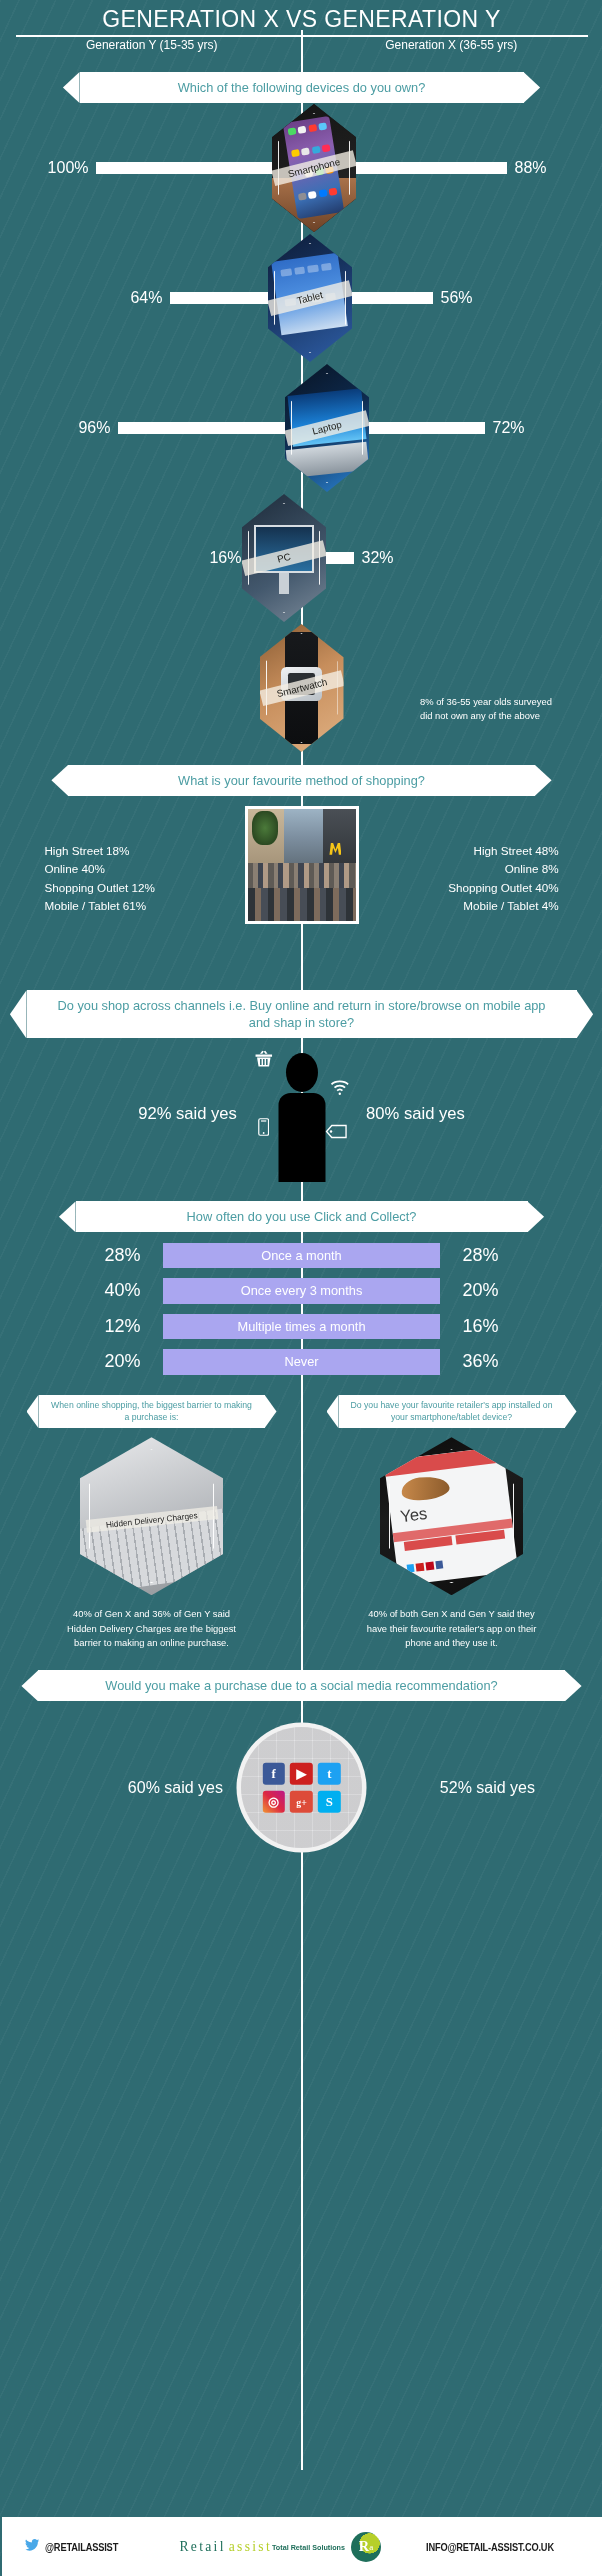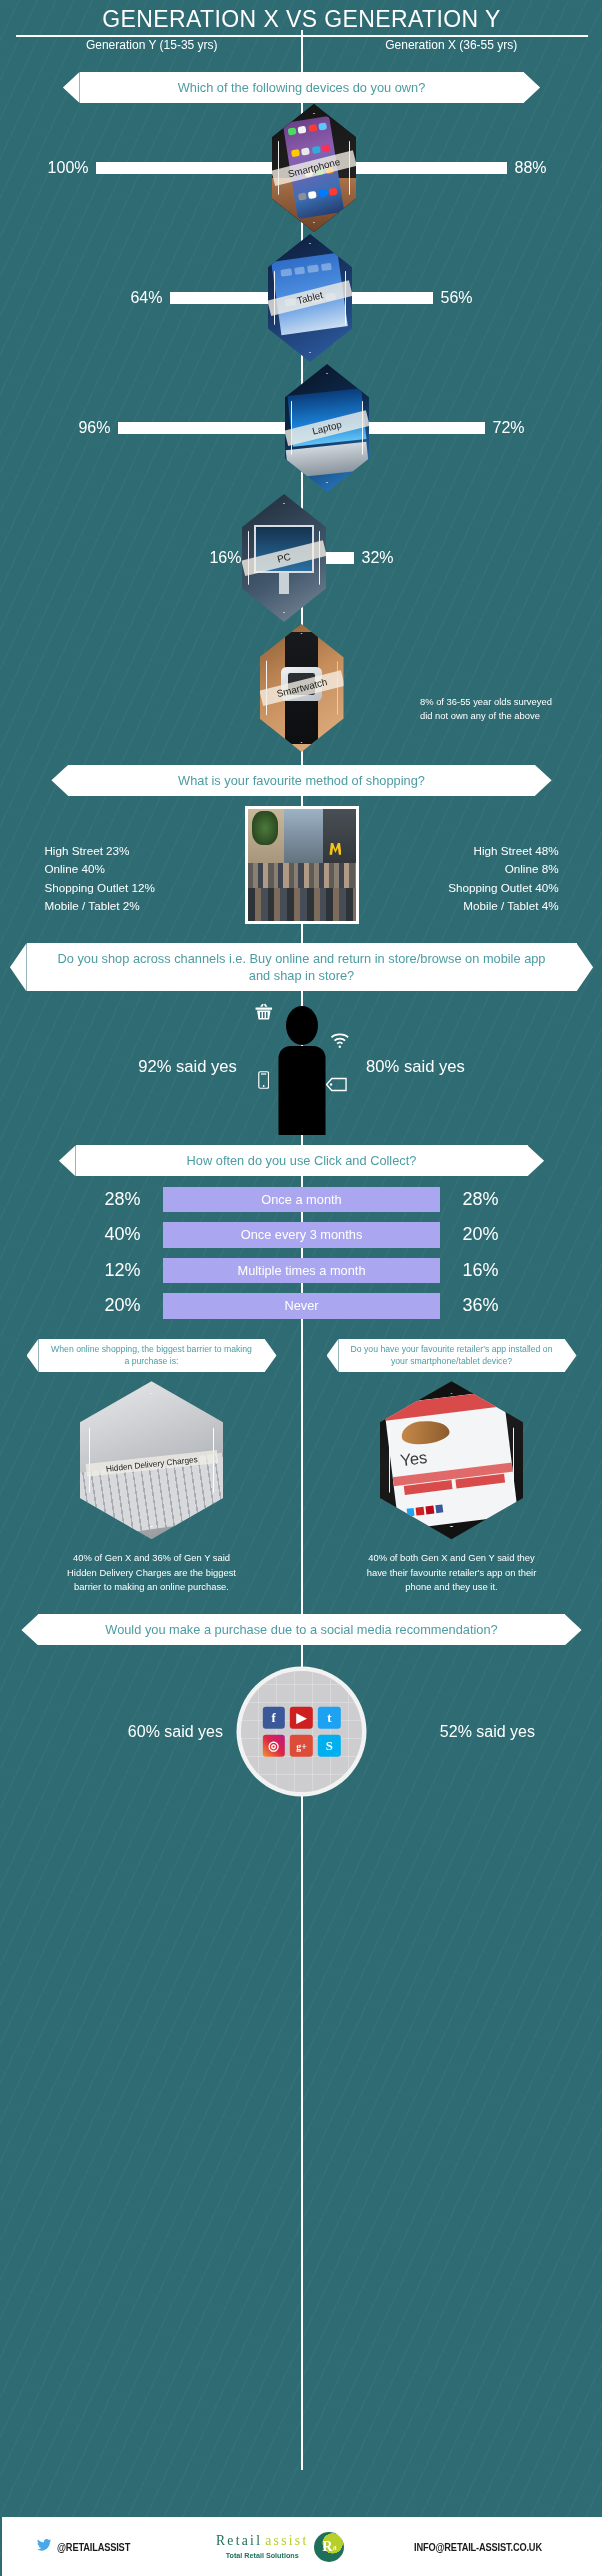--- a/index.html
+++ b/index.html
@@ -88,21 +88,21 @@
     top: 0; bottom: 0;
     width: 16.6px;
     background: #ffffff;
   }
   .ribbon::before { left: -16.6px; clip-path: polygon(100% 0, 0 50%, 100% 100%); }
   .ribbon::after  { right: -16.6px; clip-path: polygon(0 0, 100% 50%, 0 100%); }
   .ribbon.w1 { width: 444px; }
   .ribbon.w2 { width: 527px; }
   .ribbon.w3 { width: 467px; }
   .ribbon.w4 { width: 452px; }
-  .ribbon.w5 { width: 550px; }
+  .ribbon.w5 { width: 550px; margin-top: 47px; }
 
   
   .device-row {
     position: relative;
     z-index: 4;
     height: 130px;
     display: flex;
     align-items: center;
     justify-content: center;
   }
@@ -595,24 +595,24 @@
   <div class="pct right" style="width:71px">0%</div>
   <div class="note-above" style="left:420px; top:72px; width:140px;">8% of 36-55 year olds surveyed did not own any of the above</div>
 </div>
 
 <div class="ribbon-wrap" style="margin-top:12px">
   <div class="ribbon w3">What is your favourite method of shopping?</div>
 </div>
 
 <div class="shop-method">
   <div class="shop-col left">
-    <div>High Street 23%</div>
+    <div>High Street 18%</div>
     <div>Online 40%</div>
     <div>Shopping Outlet 12%</div>
-    <div>Mobile / Tablet 2%</div>
+    <div>Mobile / Tablet 61%</div>
   </div>
   <div class="street-photo">
     <div class="bldgL"></div>
       <div class="bldgR"></div>
       <div class="tree"></div>
     <div class="mcd"></div>
     <div class="crowd"></div>
       <div class="crowd2"></div>
   </div>
   <div class="shop-col right">
@@ -660,21 +660,21 @@
     <div class="icon-tag">
       <svg width="22.6" height="15" viewBox="0 0 30 20" fill="none" stroke="#fff" stroke-width="1.8" aria-hidden="true">
         <path d="M9 2 L28 2 L28 18 L9 18 L2 10 Z"></path>
         <circle cx="8" cy="10" r="1.6" fill="#fff" stroke="none"></circle>
       </svg>
     </div>
   </div>
   <div class="cc-text right">80% said yes</div>
 </div>
 
-<div class="ribbon-wrap" style="margin-top:3px">
+<div class="ribbon-wrap" style="margin-top:12px">
   <div class="ribbon w4">How often do you use Click and Collect?</div>
 </div>
 
 <div class="cc-rows">
   <div class="cc-row">
     <div class="pctv left">28%</div>
     <div class="cc-pill">Once a month</div>
     <div class="pctv right">28%</div>
   </div>
   <div class="cc-row">
@@ -762,21 +762,21 @@
   <div class="f-item">
     <span class="tw-bird">
       <svg width="14.3" height="12" viewBox="0 0 24 20" fill="#4aa8e8" aria-hidden="true">
         <path d="M24 2.4c-.9.4-1.8.7-2.8.8A4.5 4.5 0 0 0 23.1.5c-1 .6-2 1-3.2 1.2A4.9 4.9 0 0 0 16.3 0c-2.7 0-4.9 2.2-4.9 4.9 0 .4 0 .8.1 1.1A13.9 13.9 0 0 1 1.7.9 4.9 4.9 0 0 0 3.2 7.4 4.8 4.8 0 0 1 1 6.8v.1c0 2.4 1.7 4.4 3.9 4.8a4.9 4.9 0 0 1-2.2.1 4.9 4.9 0 0 0 4.6 3.4A9.9 9.9 0 0 1 0 17.3a13.9 13.9 0 0 0 7.5 2.2c9.1 0 14.1-7.5 14.1-14v-.7c1-.7 1.8-1.5 2.4-2.4z"></path>
       </svg>
     </span>
     <span class="f-handle">@RETAILASSIST</span>
   </div>
 
   <div class="f-item">
-    <div style="display:flex;flex-direction:column;align-items:center">
+    <div style="display:flex;flex-direction:row;align-items:center">
       <div class="logo">
         <span class="l1">Retail</span>
         <span class="l2">assist</span>
       </div>
       <div class="logo-sub">Total Retail Solutions</div>
     </div>
     <div class="logo-mark">
       <b>R</b>
         <i>a</i>
     </div>

